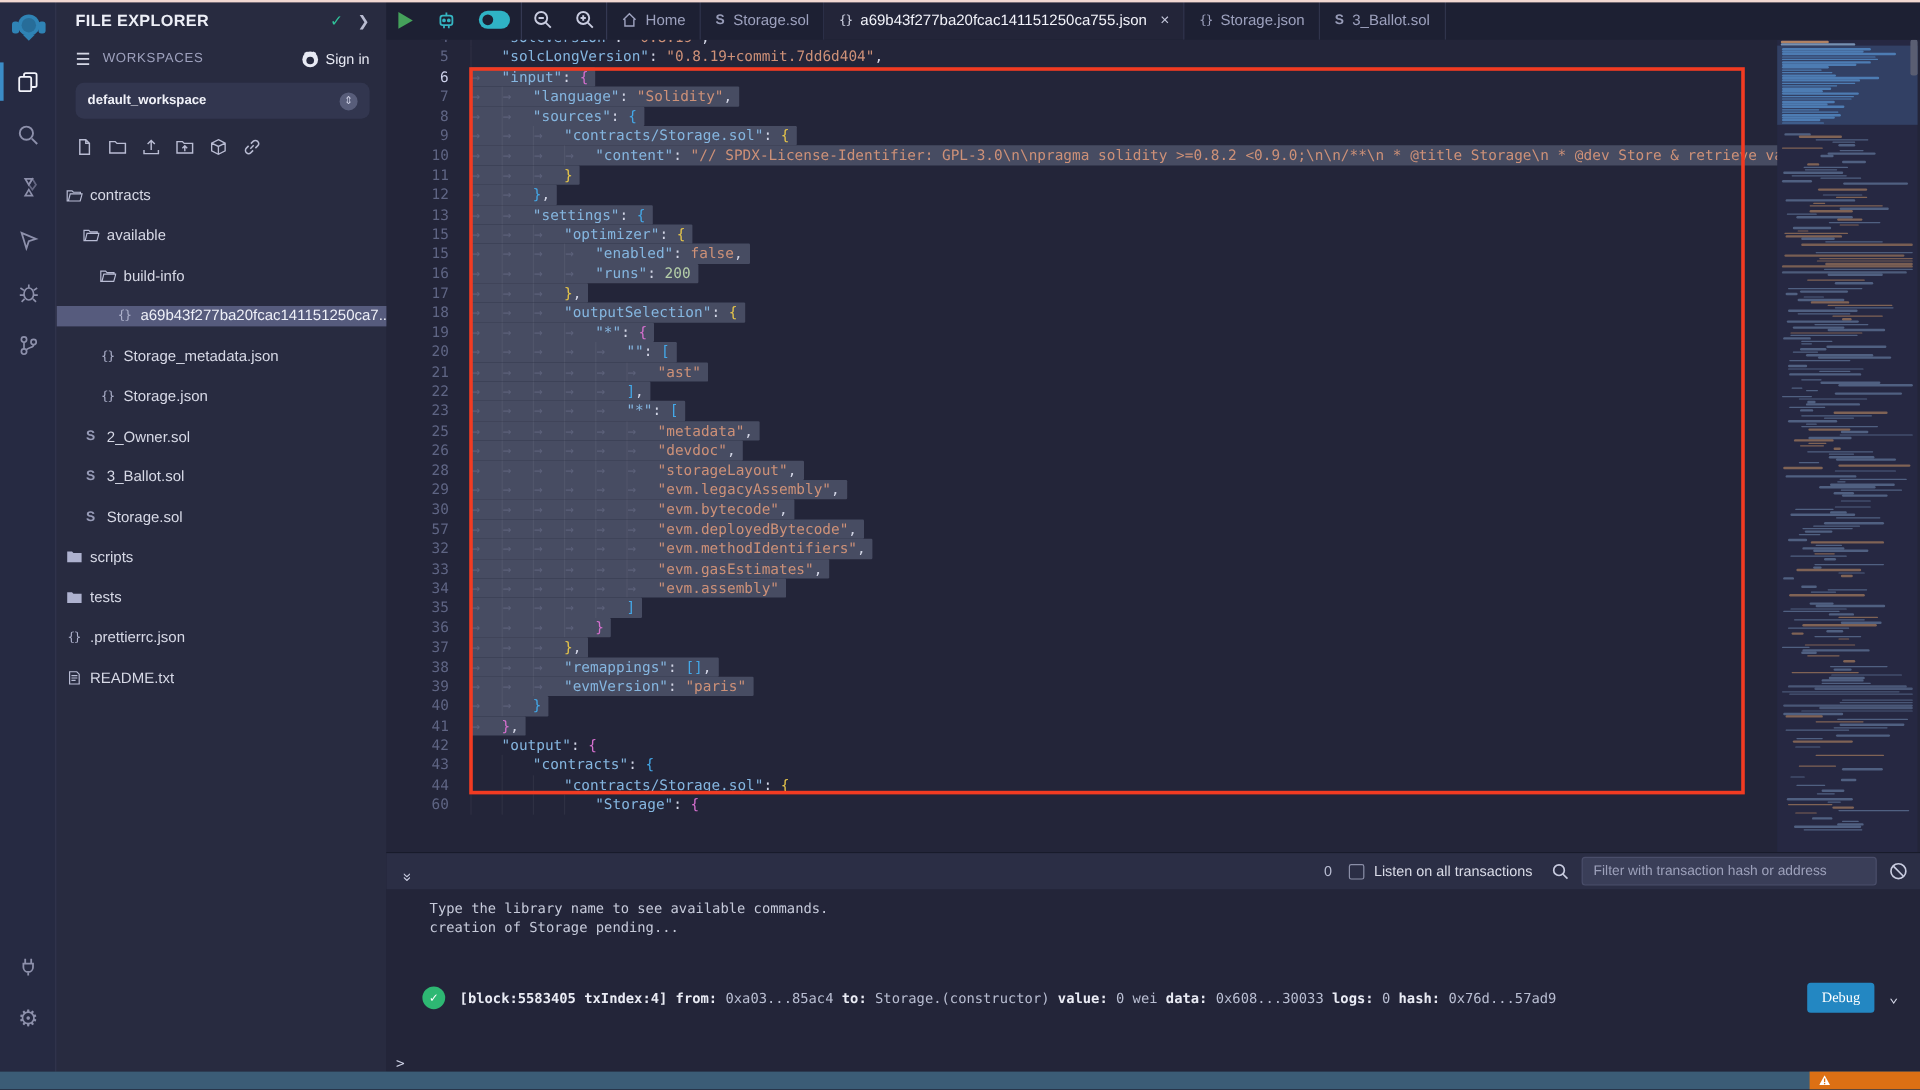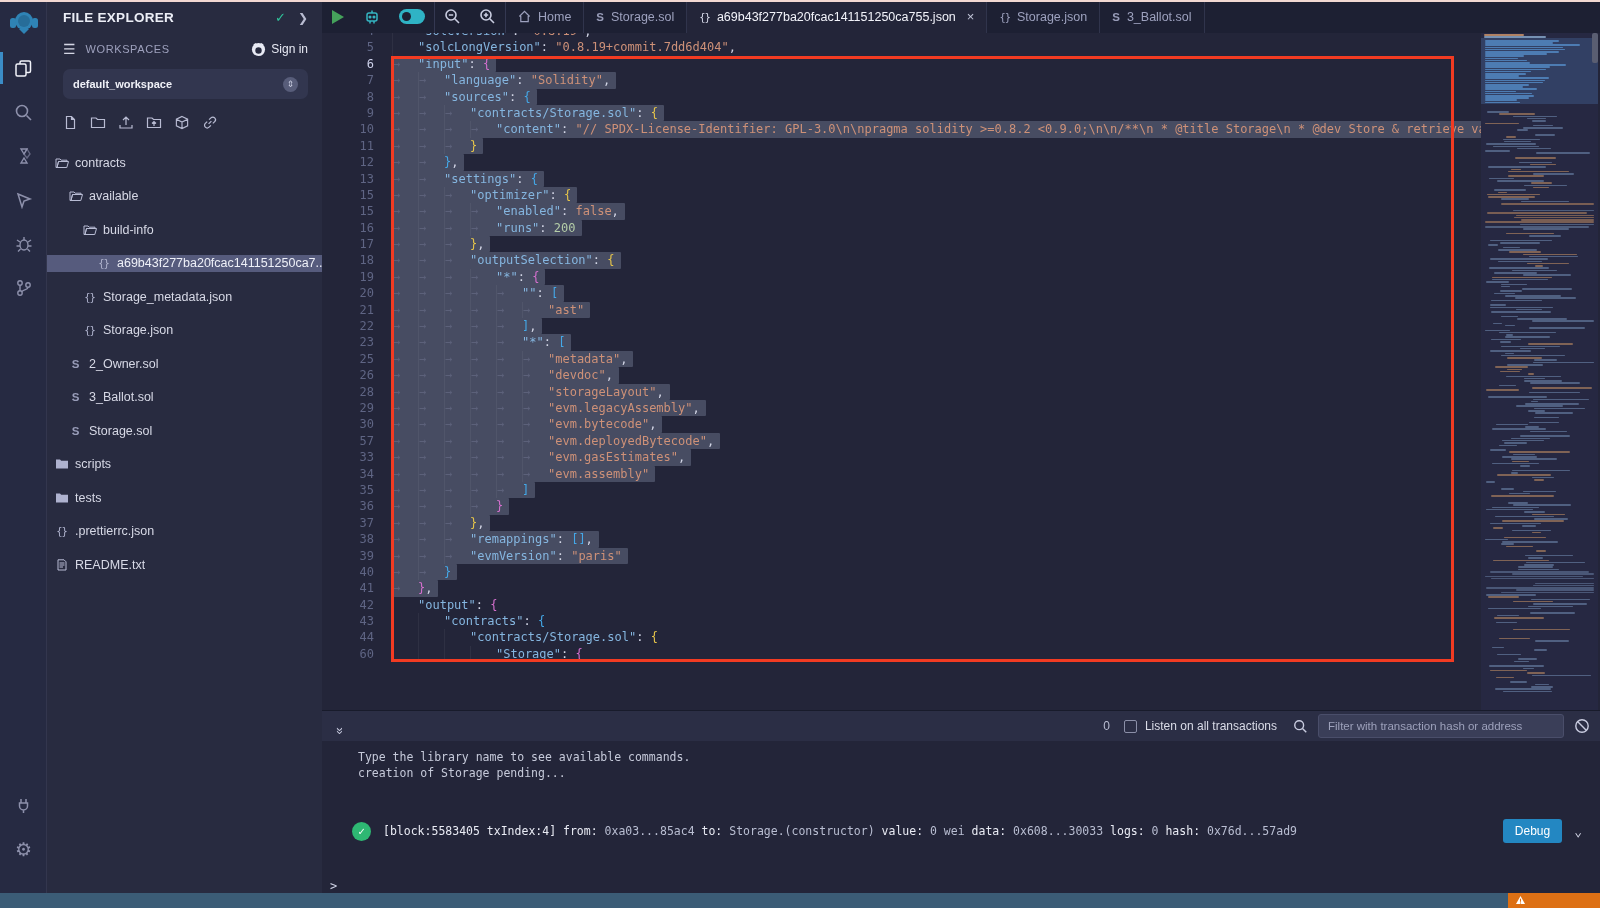--- a/index.html
+++ b/index.html
@@ -93,22 +93,22 @@
   #filter-input { width:246px; height:24px; background:#3a3e58; border:1px solid #4a4e6a; border-radius:3px;
     color:#d5d8e8; font-size:11.5px; padding:0 9px; outline:none; margin:0 10px; }
   #filter-input::placeholder { color:#9da1bb; }
   #term-body { position:relative; height:152px; font-family:"DejaVu Sans Mono","Liberation Mono",monospace; }
   .term-line { color:#c6cada; font-size:11.5px; line-height:16px; }
   #term-lines { position:absolute; left:36px; top:8px; }
   #tx-row { position:absolute; left:30px; top:78px; right:18px; display:flex; align-items:center; }
   #tx-check { width:19px; height:19px; border-radius:50%; background:#2eb873; color:#fff; font-size:11px;
     display:flex; align-items:center; justify-content:center; margin-right:12px; flex:none;}
   #tx-text { flex:1; font-size:11.5px; color:#b9bed2; white-space:nowrap; overflow:hidden; }
-  #tx-text .lb { color:#e9ebf4; font-weight:400; }
-  #debug-btn { background:#2387c2; color:#fff; font-size:12px; font-family:Liberation Sans, sans-serif;
+  #tx-text .lb { color:#e9ebf4; font-weight:700; }
+  #debug-btn { background:#2387c2; color:#fff; font-size:12px; font-family:Liberation Serif, serif;
     border:none; border-radius:3px; padding:5px 12px; cursor:pointer; }
   #tx-chev { color:#d5d8e8; margin-left:12px; font-size:13px; }
   #term-prompt { position:absolute; left:8px; top:138px; color:#cfd3e6; font-size:12px; }
 
   
   #statusbar { left:0; top:893px; width:1600px; height:15px; background:#3b5c76; z-index:50; }
   #status-orange { position:absolute; right:0; top:0; width:92px; height:15px; background:#dd7014;
     display:flex; align-items:center; padding-left:8px; color:#fff; font-size:9px; }
 </style>
 </head>
@@ -392,20 +392,21 @@
         <div class="cl"><span class="ln">20</span><span class="body"><span class="selwrap"><span class="tab-ind">→</span><span class="tab-ind">→</span><span class="tab-ind">→</span><span class="tab-ind">→</span><span class="tab-ind">→</span><span class="sg-k">""</span><span class="sg-p">: </span><span class="sg-b">[</span></span></span></div>
         <div class="cl"><span class="ln">21</span><span class="body"><span class="selwrap"><span class="tab-ind">→</span><span class="tab-ind">→</span><span class="tab-ind">→</span><span class="tab-ind">→</span><span class="tab-ind">→</span><span class="tab-ind">→</span><span class="sg-s">"ast"</span></span></span></div>
         <div class="cl"><span class="ln">22</span><span class="body"><span class="selwrap"><span class="tab-ind">→</span><span class="tab-ind">→</span><span class="tab-ind">→</span><span class="tab-ind">→</span><span class="tab-ind">→</span><span class="sg-b">]</span><span class="sg-p">,</span></span></span></div>
         <div class="cl"><span class="ln">23</span><span class="body"><span class="selwrap"><span class="tab-ind">→</span><span class="tab-ind">→</span><span class="tab-ind">→</span><span class="tab-ind">→</span><span class="tab-ind">→</span><span class="sg-k">"*"</span><span class="sg-p">: </span><span class="sg-b">[</span></span></span></div>
         <div class="cl"><span class="ln">25</span><span class="body"><span class="selwrap"><span class="tab-ind">→</span><span class="tab-ind">→</span><span class="tab-ind">→</span><span class="tab-ind">→</span><span class="tab-ind">→</span><span class="tab-ind">→</span><span class="sg-s">"metadata"</span><span class="sg-p">,</span></span></span></div>
         <div class="cl"><span class="ln">26</span><span class="body"><span class="selwrap"><span class="tab-ind">→</span><span class="tab-ind">→</span><span class="tab-ind">→</span><span class="tab-ind">→</span><span class="tab-ind">→</span><span class="tab-ind">→</span><span class="sg-s">"devdoc"</span><span class="sg-p">,</span></span></span></div>
         <div class="cl"><span class="ln">28</span><span class="body"><span class="selwrap"><span class="tab-ind">→</span><span class="tab-ind">→</span><span class="tab-ind">→</span><span class="tab-ind">→</span><span class="tab-ind">→</span><span class="tab-ind">→</span><span class="sg-s">"storageLayout"</span><span class="sg-p">,</span></span></span></div>
         <div class="cl"><span class="ln">29</span><span class="body"><span class="selwrap"><span class="tab-ind">→</span><span class="tab-ind">→</span><span class="tab-ind">→</span><span class="tab-ind">→</span><span class="tab-ind">→</span><span class="tab-ind">→</span><span class="sg-s">"evm.legacyAssembly"</span><span class="sg-p">,</span></span></span></div>
         <div class="cl"><span class="ln">30</span><span class="body"><span class="selwrap"><span class="tab-ind">→</span><span class="tab-ind">→</span><span class="tab-ind">→</span><span class="tab-ind">→</span><span class="tab-ind">→</span><span class="tab-ind">→</span><span class="sg-s">"evm.bytecode"</span><span class="sg-p">,</span></span></span></div>
         <div class="cl"><span class="ln">57</span><span class="body"><span class="selwrap"><span class="tab-ind">→</span><span class="tab-ind">→</span><span class="tab-ind">→</span><span class="tab-ind">→</span><span class="tab-ind">→</span><span class="tab-ind">→</span><span class="sg-s">"evm.deployedBytecode"</span><span class="sg-p">,</span></span></span></div>
+        <div class="cl"><span class="ln">32</span><span class="body"><span class="selwrap"><span class="tab-ind">→</span><span class="tab-ind">→</span><span class="tab-ind">→</span><span class="tab-ind">→</span><span class="tab-ind">→</span><span class="tab-ind">→</span><span class="sg-s">"evm.methodIdentifiers"</span><span class="sg-p">,</span></span></span></div>
         <div class="cl"><span class="ln">33</span><span class="body"><span class="selwrap"><span class="tab-ind">→</span><span class="tab-ind">→</span><span class="tab-ind">→</span><span class="tab-ind">→</span><span class="tab-ind">→</span><span class="tab-ind">→</span><span class="sg-s">"evm.gasEstimates"</span><span class="sg-p">,</span></span></span></div>
         <div class="cl"><span class="ln">34</span><span class="body"><span class="selwrap"><span class="tab-ind">→</span><span class="tab-ind">→</span><span class="tab-ind">→</span><span class="tab-ind">→</span><span class="tab-ind">→</span><span class="tab-ind">→</span><span class="sg-s">"evm.assembly"</span></span></span></div>
         <div class="cl"><span class="ln">35</span><span class="body"><span class="selwrap"><span class="tab-ind">→</span><span class="tab-ind">→</span><span class="tab-ind">→</span><span class="tab-ind">→</span><span class="tab-ind">→</span><span class="sg-b">]</span></span></span></div>
         <div class="cl"><span class="ln">36</span><span class="body"><span class="selwrap"><span class="tab-ind">→</span><span class="tab-ind">→</span><span class="tab-ind">→</span><span class="tab-ind">→</span><span class="sg-m">}</span></span></span></div>
         <div class="cl"><span class="ln">37</span><span class="body"><span class="selwrap"><span class="tab-ind">→</span><span class="tab-ind">→</span><span class="tab-ind">→</span><span class="sg-y">}</span><span class="sg-p">,</span></span></span></div>
         <div class="cl"><span class="ln">38</span><span class="body"><span class="selwrap"><span class="tab-ind">→</span><span class="tab-ind">→</span><span class="tab-ind">→</span><span class="sg-k">"remappings"</span><span class="sg-p">: </span><span class="sg-b">[]</span><span class="sg-p">,</span></span></span></div>
         <div class="cl"><span class="ln">39</span><span class="body"><span class="selwrap"><span class="tab-ind">→</span><span class="tab-ind">→</span><span class="tab-ind">→</span><span class="sg-k">"evmVersion"</span><span class="sg-p">: </span><span class="sg-s">"paris"</span></span></span></div>
         <div class="cl"><span class="ln">40</span><span class="body"><span class="selwrap"><span class="tab-ind">→</span><span class="tab-ind">→</span><span class="sg-b">}</span></span></span></div>
         <div class="cl"><span class="ln">41</span><span class="body"><span class="selwrap"><span class="tab-ind">→</span><span class="sg-m">}</span><span class="sg-p">,</span></span></span></div>
         <div class="cl"><span class="ln">42</span><span class="body"><span class="tab-ind hid">→</span><span class="sg-k">"output"</span><span class="sg-p">: </span><span class="sg-m">{</span></span></div>

